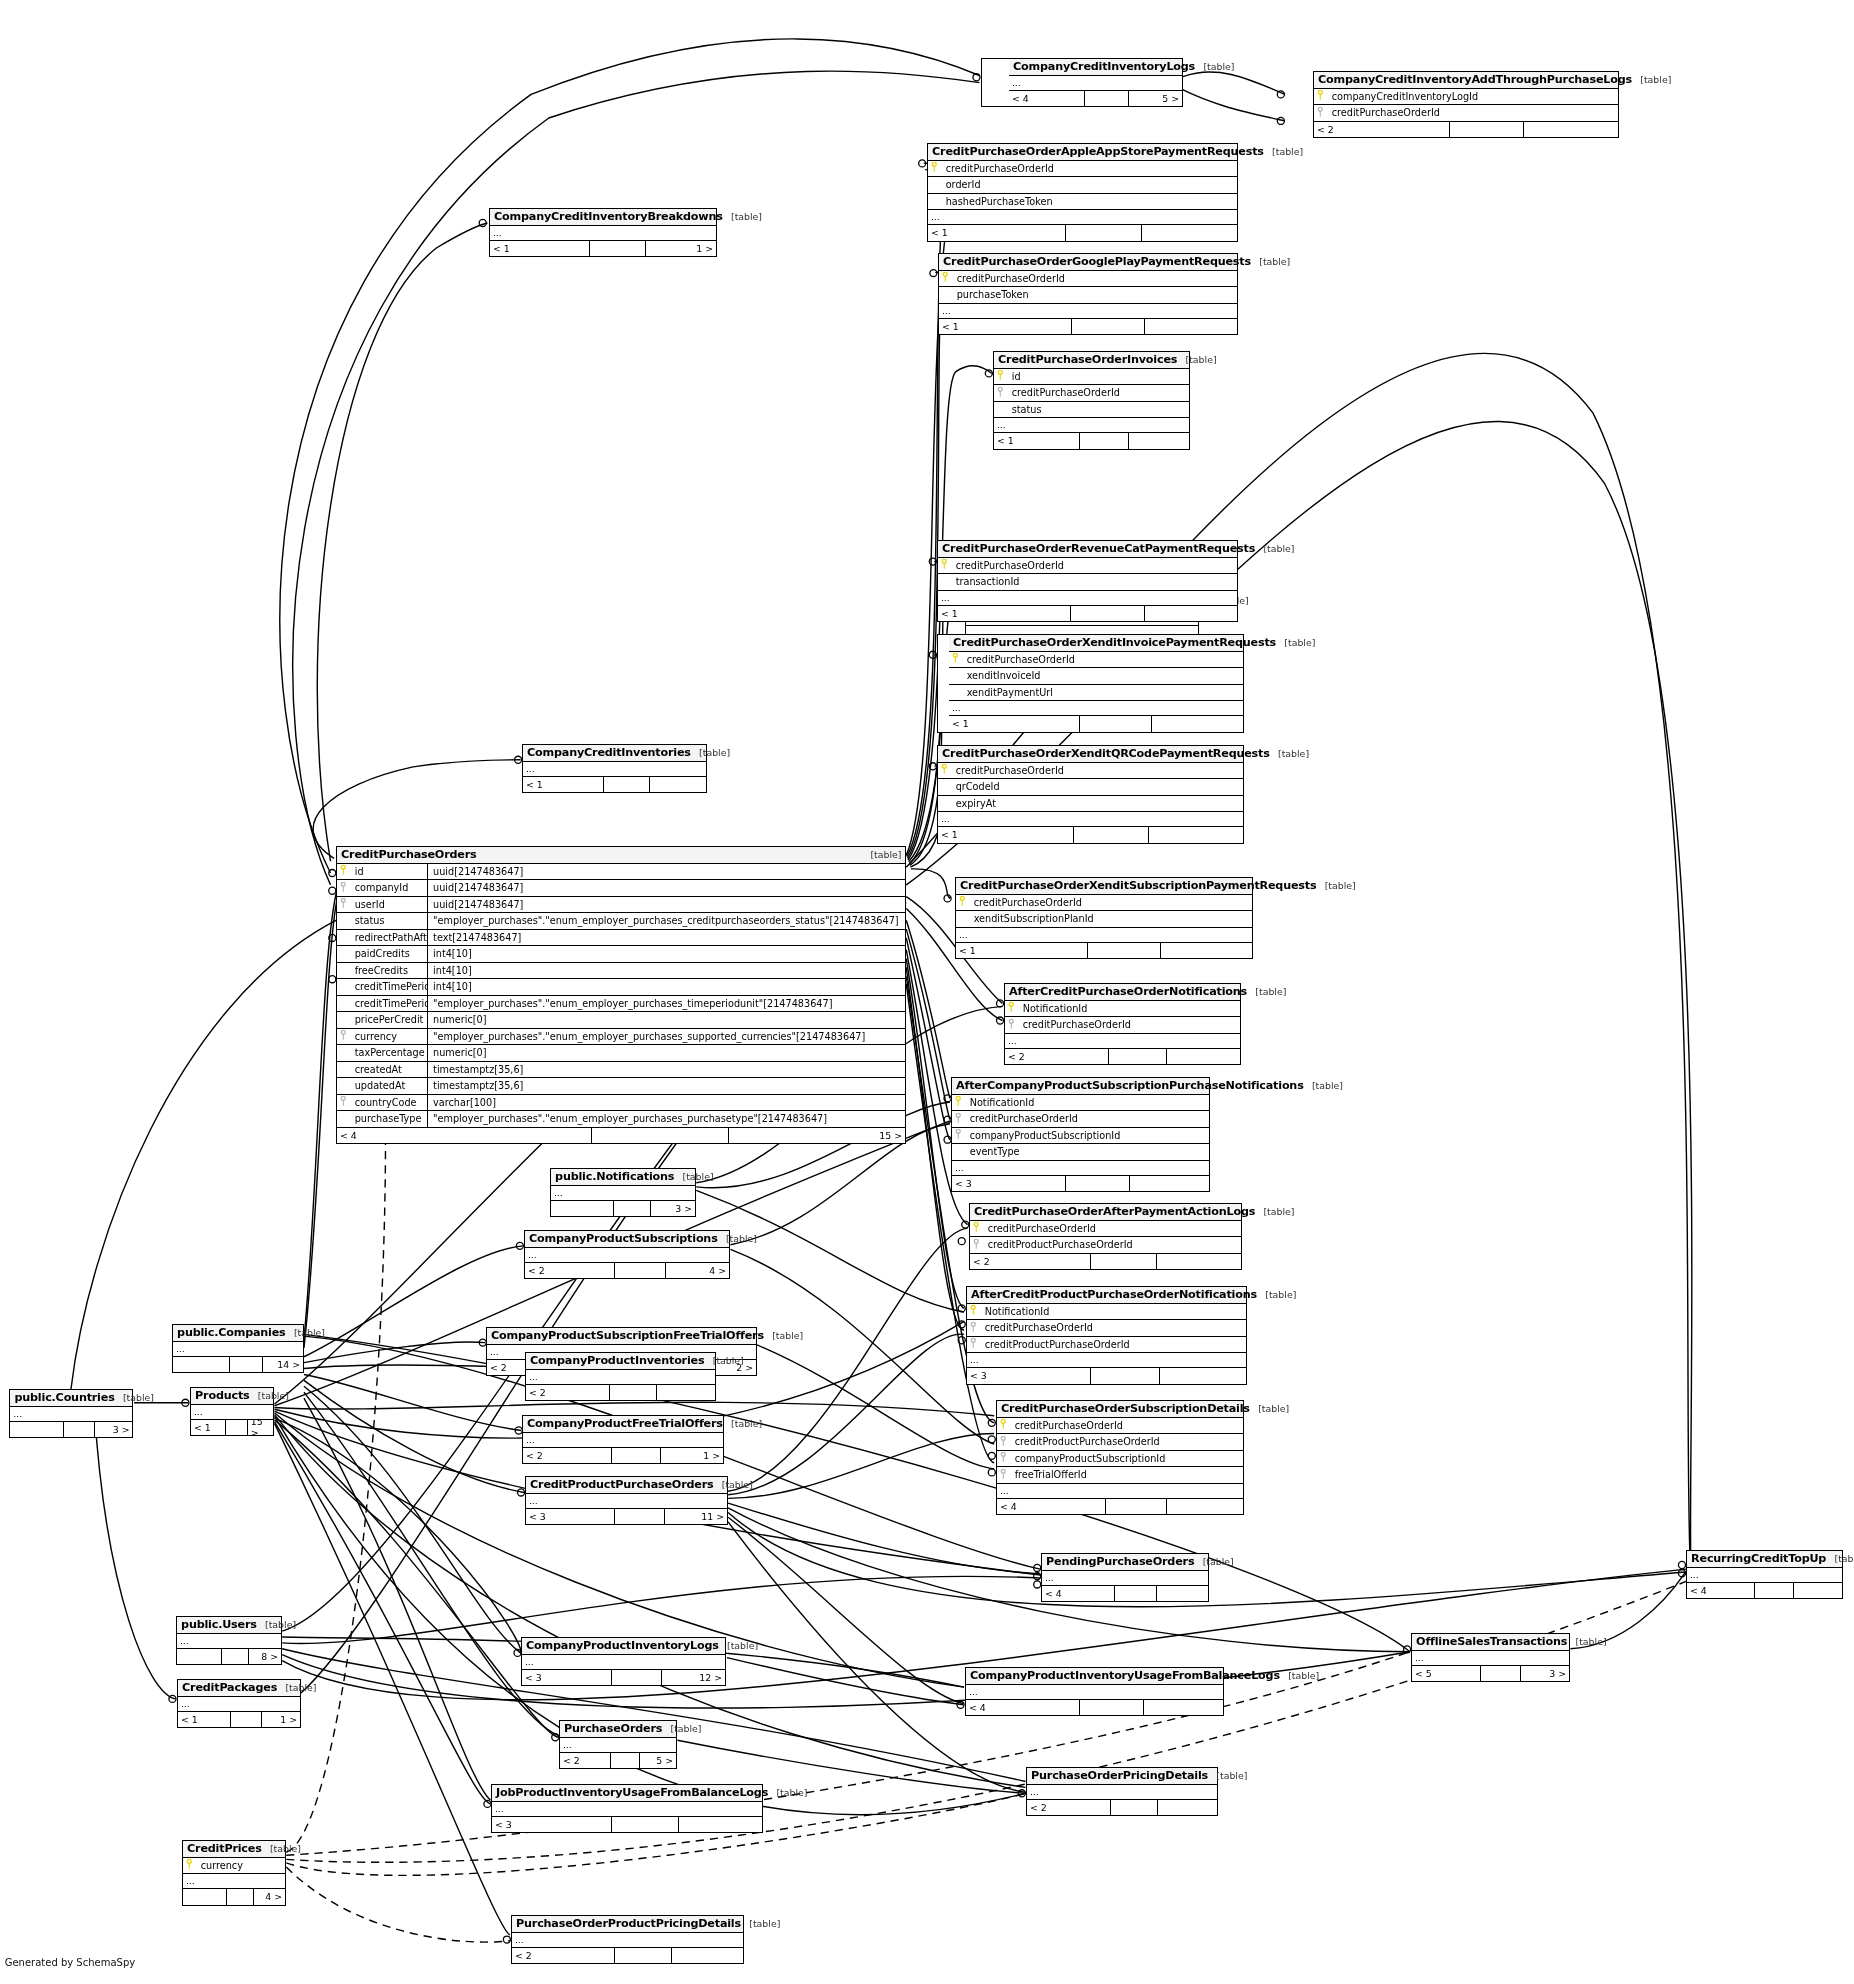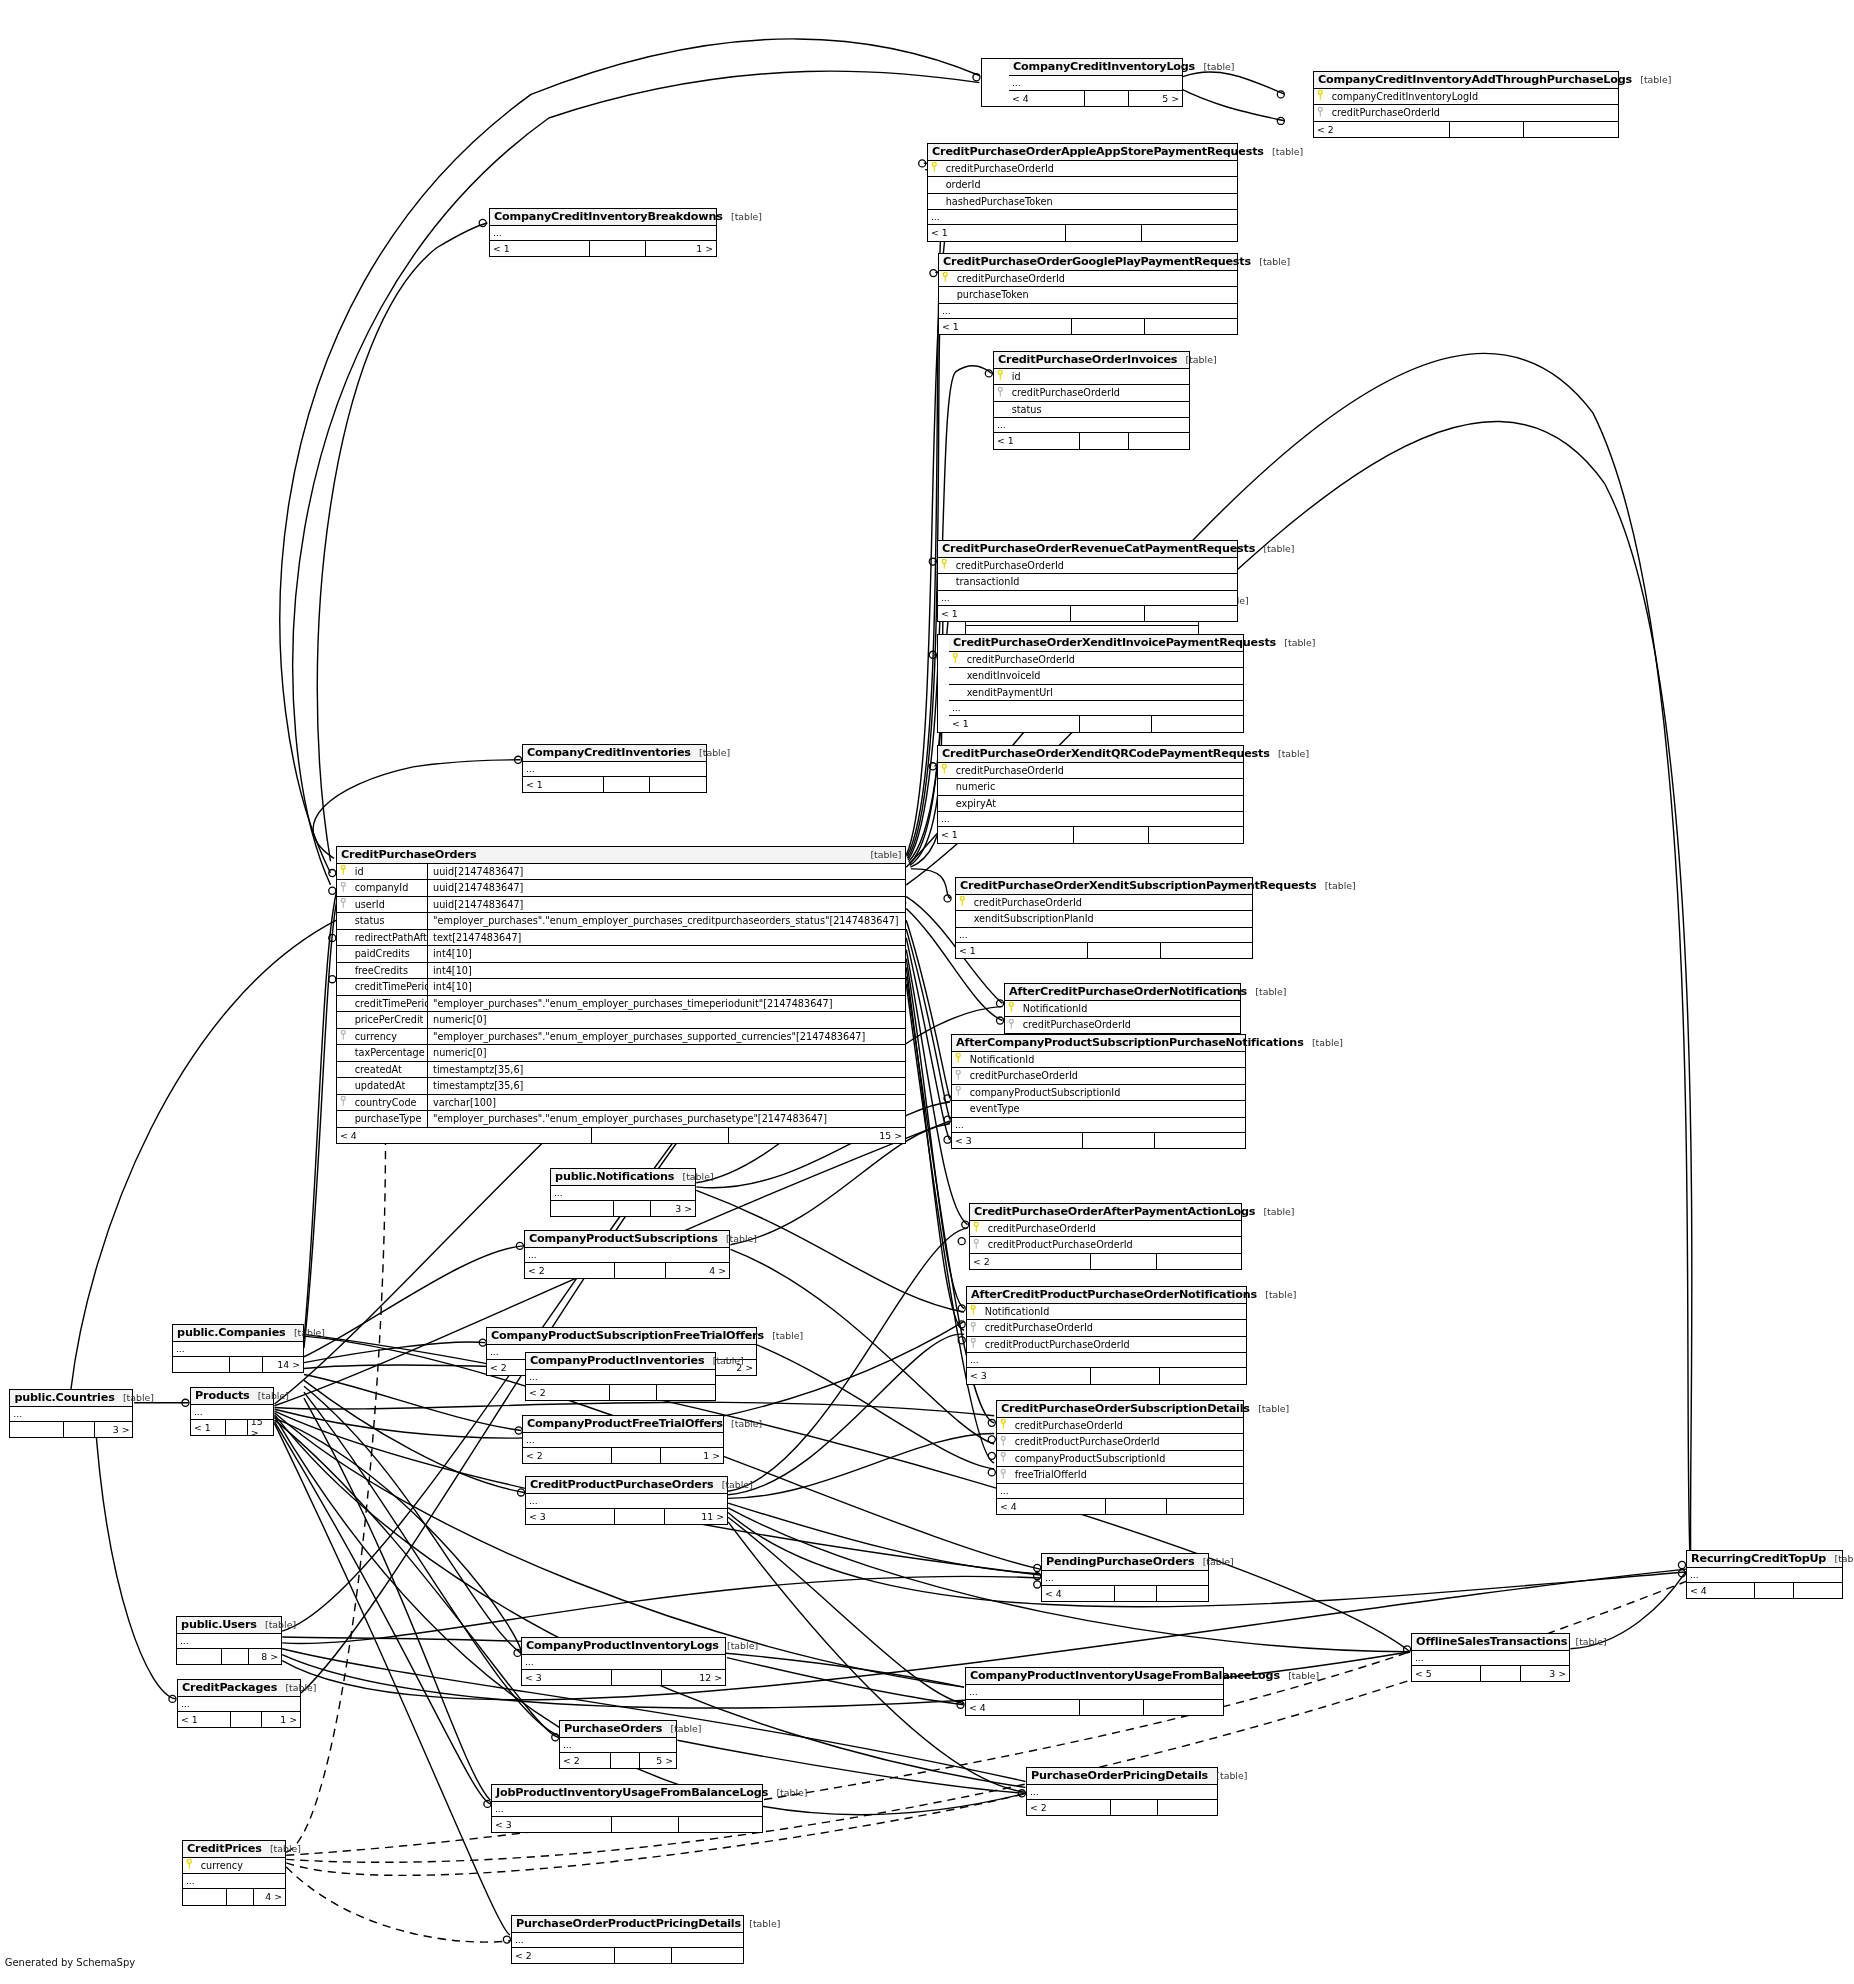--- a/index.html
+++ b/index.html
@@ -502,21 +502,21 @@
         </div>
         <div class="col">
           <span class="keycell"><svg width="6.5" height="10.6" viewBox="0 0 11 18">
               <circle cx="5.5" cy="4" r="3.4" fill="none" stroke="#e8d400" stroke-width="2"></circle>
               <rect x="4.6" y="6.5" width="1.9" height="10" fill="#e8d400"></rect>
             </svg></span>
           <span class="cname">creditPurchaseOrderId</span>
         </div>
         <div class="col">
           <span class="keycell"></span>
-          <span class="cname">numeric</span>
+          <span class="cname">qrCodeId</span>
         </div>
         <div class="col">
           <span class="keycell"></span>
           <span class="cname">expiryAt</span>
         </div>
         <div class="ellipsis">...</div>
         <div class="foot">
           <div class="fc fl">&lt; 1</div>
           <div class="fc fm"></div>
           <div class="fc fr"></div>
@@ -564,21 +564,21 @@
             </svg></span>
           <span class="cname">creditPurchaseOrderId</span>
         </div>
         <div class="ellipsis">...</div>
         <div class="foot">
           <div class="fc fl">&lt; 2</div>
           <div class="fc fm"></div>
           <div class="fc fr"></div>
         </div>
       </div>
-      <div class="tbl" style="left: 951px; top: 1034px; width: 295px;">
+      <div class="tbl" style="left: 951px; top: 1077px; width: 259px;">
         <div class="hdr">
           <span class="tname">AfterCompanyProductSubscriptionPurchaseNotifications</span>
           <span class="ttag">[table]</span>
         </div>
         <div class="col">
           <span class="keycell"><svg width="6.5" height="10.6" viewBox="0 0 11 18">
               <circle cx="5.5" cy="4" r="3.4" fill="none" stroke="#e8d400" stroke-width="2"></circle>
               <rect x="4.6" y="6.5" width="1.9" height="10" fill="#e8d400"></rect>
             </svg></span>
           <span class="cname">NotificationId</span>

